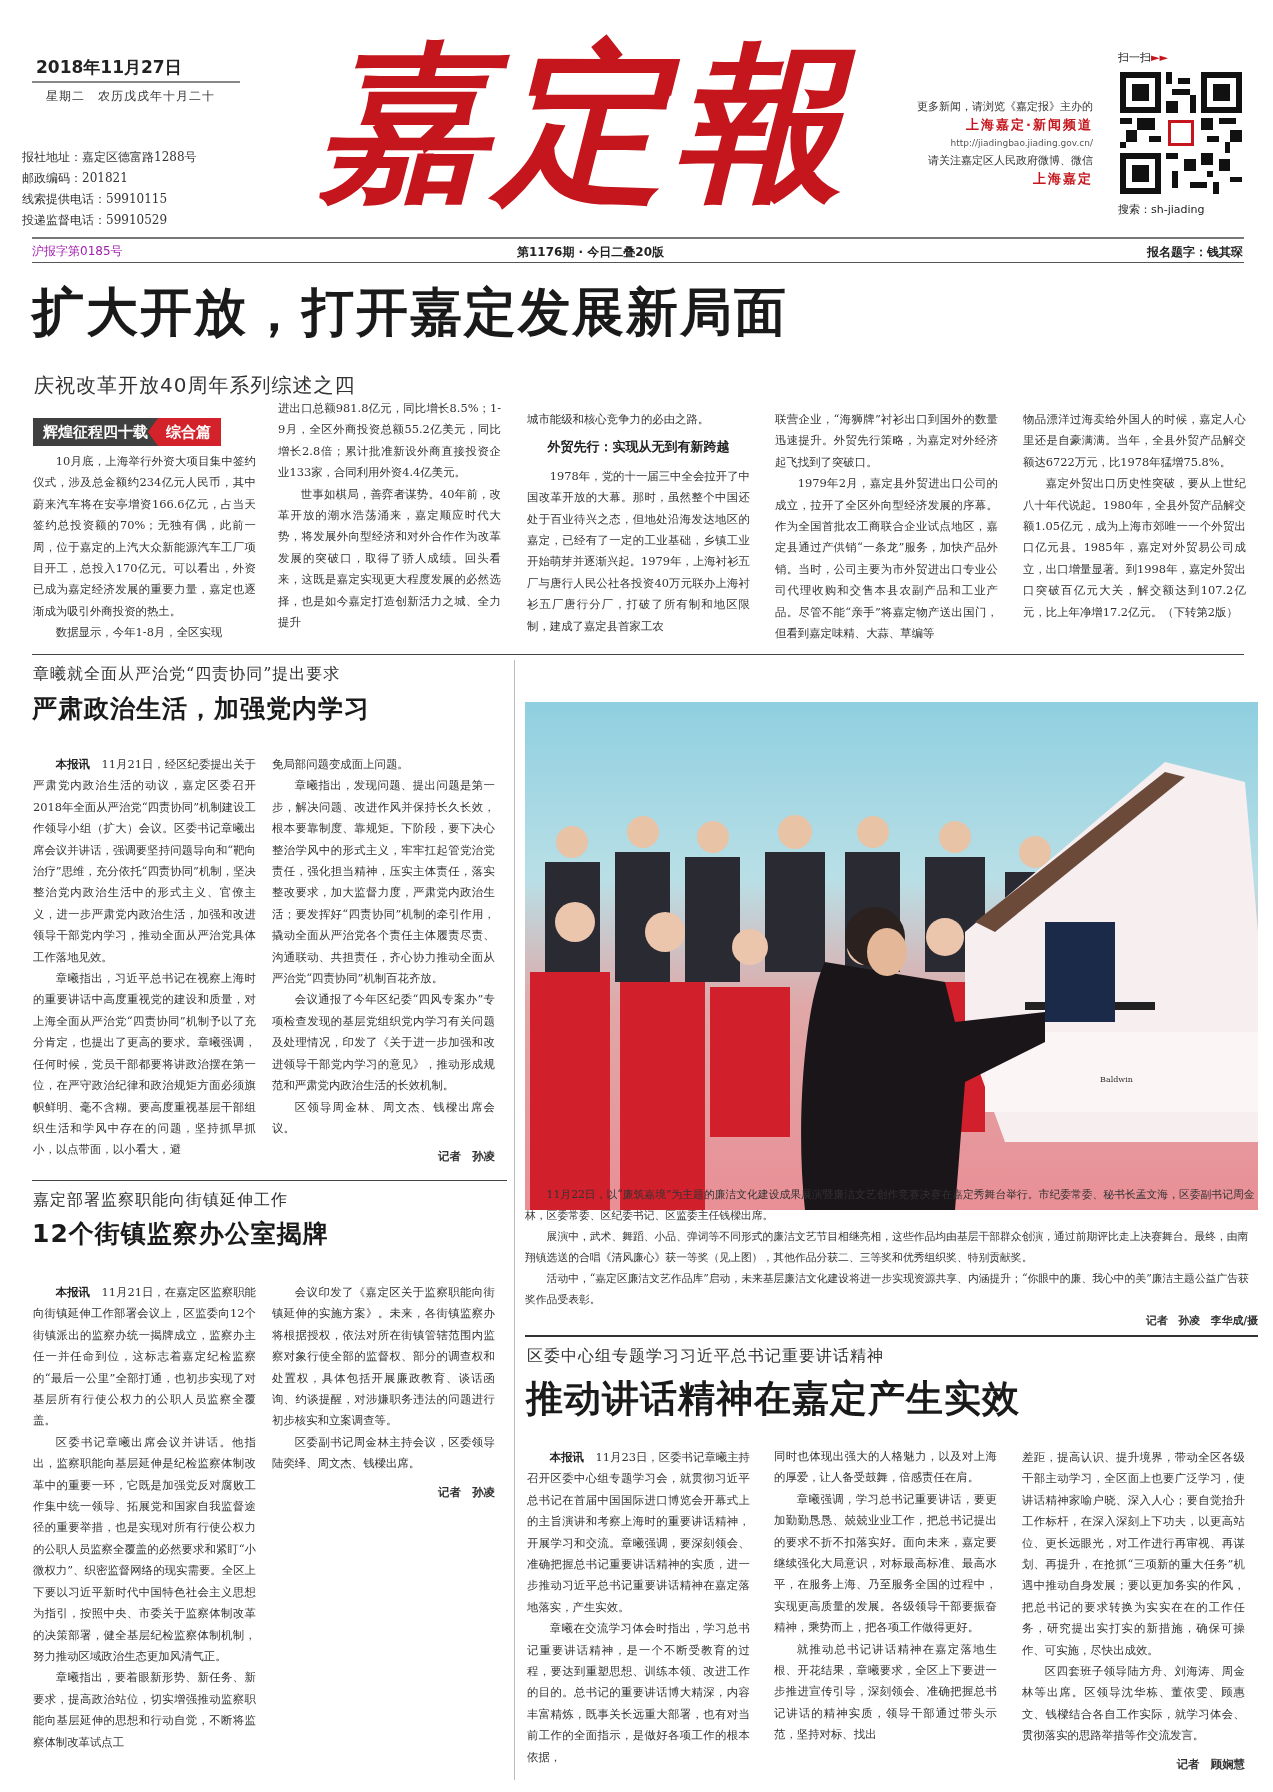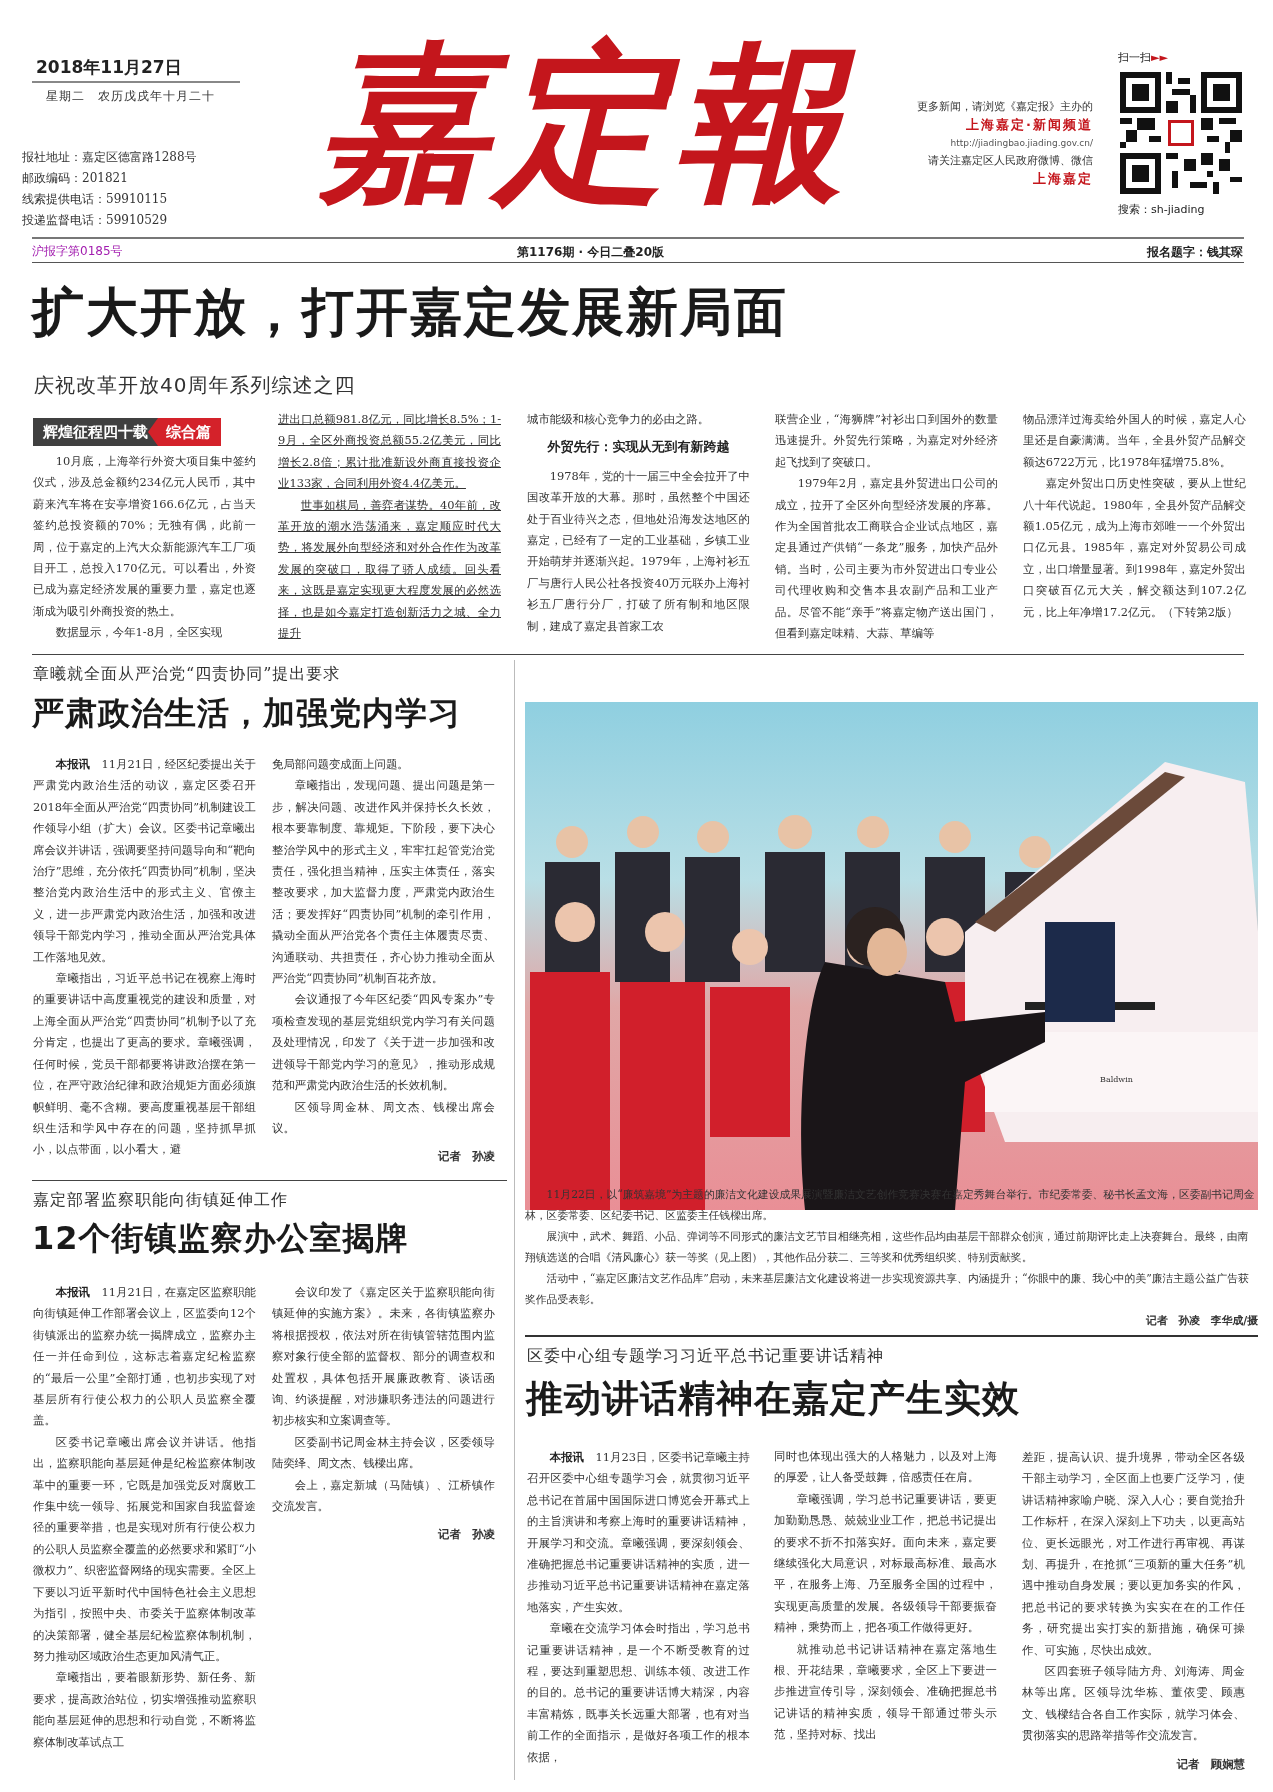--- a/index.html
+++ b/index.html
@@ -36,21 +36,21 @@
 
   .col { position:absolute; font-size:11.4px; line-height:21.4px; color:#333; text-align:justify; text-justify:inter-ideograph; }
   .col p { margin:0; text-indent:2em; }
   .col p.noind { text-indent:0; }
   .col b.lead { font-weight:bold; color:#222; font-family:"DejaVu Sans","Liberation Sans",sans-serif; }
   .col .byline { text-align:right; font-weight:bold;margin-top:7px; }
   .col .subhead { text-indent:0; font-weight:bold; font-size:13px; text-align:center; margin:6px 0 8px; font-family:"DejaVu Sans","Liberation Sans",sans-serif; color:#222; }
 
   
   .kicker { font-size:16px; color:#333; letter-spacing:1px; }
-  .h2 { font-size:32px; font-weight:bold; color:#1a1a1a; letter-spacing:1px; white-space:nowrap; }
+  .h2 { font-size:25px; font-weight:bold; color:#1a1a1a; letter-spacing:1px; white-space:nowrap; }
 
   
   .photo { left:525px; top:702px; width:733px; height:508px; overflow:hidden; background:linear-gradient(180deg,#9fd4e2 0%,#b6dfe7 25%,#c8e3e4 40%,#e7b3b0 60%,#f2c4c8 100%); }
   .caption { left:525px; top:1184px; width:733px; font-size:10.8px; line-height:21px; color:#333; font-family:"DejaVu Serif","Liberation Serif",serif; }
   .caption p { margin:0; text-indent:2em; }
   .caption .byline { text-align:right; font-weight:bold; }
 </style>
 </head>
 <body>
 
@@ -132,21 +132,21 @@
 <div class="abs h1sub sans">庆祝改革开放40周年系列综述之四</div>
 <div class="abs tag sans">
   <span class="grey">辉煌征程四十载</span>
   <span class="redt">综合篇</span>
 </div>
 
 <div class="col" style="left:33px; top:451px; width:223px;">
   <p>10月底，上海举行外资大项目集中签约仪式，涉及总金额约234亿元人民币，其中蔚来汽车将在安亭增资166.6亿元，占当天签约总投资额的70%；无独有偶，此前一周，位于嘉定的上汽大众新能源汽车工厂项目开工，总投入170亿元。可以看出，外资已成为嘉定经济发展的重要力量，嘉定也逐渐成为吸引外商投资的热土。</p>
   <p>数据显示，今年1-8月，全区实现</p>
 </div>
-<div class="col" style="left:278px; top:409px; width:223px;text-decoration:underline;">
+<div class="col" style="left:278px; top:398px; width:223px;">
   <p class="noind">进出口总额981.8亿元，同比增长8.5%；1-9月，全区外商投资总额55.2亿美元，同比增长2.8倍；累计批准新设外商直接投资企业133家，合同利用外资4.4亿美元。</p>
   <p>世事如棋局，善弈者谋势。40年前，改革开放的潮水浩荡涌来，嘉定顺应时代大势，将发展外向型经济和对外合作作为改革发展的突破口，取得了骄人成绩。回头看来，这既是嘉定实现更大程度发展的必然选择，也是如今嘉定打造创新活力之城、全力提升</p>
 </div>
 <div class="col" style="left:527px; top:409px; width:223px;">
   <p class="noind">城市能级和核心竞争力的必由之路。</p>
   <p class="subhead">外贸先行：实现从无到有新跨越</p>
   <p>1978年，党的十一届三中全会拉开了中国改革开放的大幕。那时，虽然整个中国还处于百业待兴之态，但地处沿海发达地区的嘉定，已经有了一定的工业基础，乡镇工业开始萌芽并逐渐兴起。1979年，上海衬衫五厂与唐行人民公社各投资40万元联办上海衬衫五厂唐行分厂，打破了所有制和地区限制，建成了嘉定县首家工农</p>
 </div>
 <div class="col" style="left:775px; top:409px; width:223px;">
   <p class="noind">联营企业，“海狮牌”衬衫出口到国外的数量迅速提升。外贸先行策略，为嘉定对外经济起飞找到了突破口。</p>
@@ -178,21 +178,20 @@
 <div class="abs kicker" style="left:33px; top:1190px;">嘉定部署监察职能向街镇延伸工作</div>
 <div class="abs h2 sans" style="left:32px; top:1217px;">12个街镇监察办公室揭牌</div>
 <div class="col" style="left:33px; top:1282px; width:223px;">
   <p><b class="lead">本报讯</b>　<span>11月21日，在嘉定区监察职能向街镇延伸工作部署会议上，区监委向12个街镇派出的监察办统一揭牌成立，监察办主任一并任命到位，这标志着嘉定纪检监察的“最后一公里”全部打通，也初步实现了对基层所有行使公权力的公职人员监察全覆盖。</span></p>
   <p>区委书记章曦出席会议并讲话。他指出，监察职能向基层延伸是纪检监察体制改革中的重要一环，它既是加强党反对腐败工作集中统一领导、拓展党和国家自我监督途径的重要举措，也是实现对所有行使公权力的公职人员监察全覆盖的必然要求和紧盯“小微权力”、织密监督网络的现实需要。全区上下要以习近平新时代中国特色社会主义思想为指引，按照中央、市委关于监察体制改革的决策部署，健全基层纪检监察体制机制，努力推动区域政治生态更加风清气正。</p>
   <p>章曦指出，要着眼新形势、新任务、新要求，提高政治站位，切实增强推动监察职能向基层延伸的思想和行动自觉，不断将监察体制改革试点工</p>
 </div>
 <div class="col" style="left:272px; top:1282px; width:223px;">
   <p>会议印发了《嘉定区关于监察职能向街镇延伸的实施方案》。未来，各街镇监察办将根据授权，依法对所在街镇管辖范围内监察对象行使全部的监督权、部分的调查权和处置权，具体包括开展廉政教育、谈话函询、约谈提醒，对涉嫌职务违法的问题进行初步核实和立案调查等。</p>
   <p>区委副书记周金林主持会议，区委领导陆奕绎、周文杰、钱樑出席。</p>
-  <p>会上，嘉定新城（马陆镇）、江桥镇作交流发言。</p>
   <div class="byline">记者　孙凌</div>
 </div>
 
 <div class="vrule" style="left:514px; top:660px; height:1120px;"></div>
 
 <div class="abs photo">
   <svg width="733" height="508" viewBox="0 0 733 508" preserveAspectRatio="none">
     <defs>
       <linearGradient id="bg" x1="0" y1="0" x2="0" y2="1">
         <stop offset="0" stop-color="#8fcfe0"></stop>

